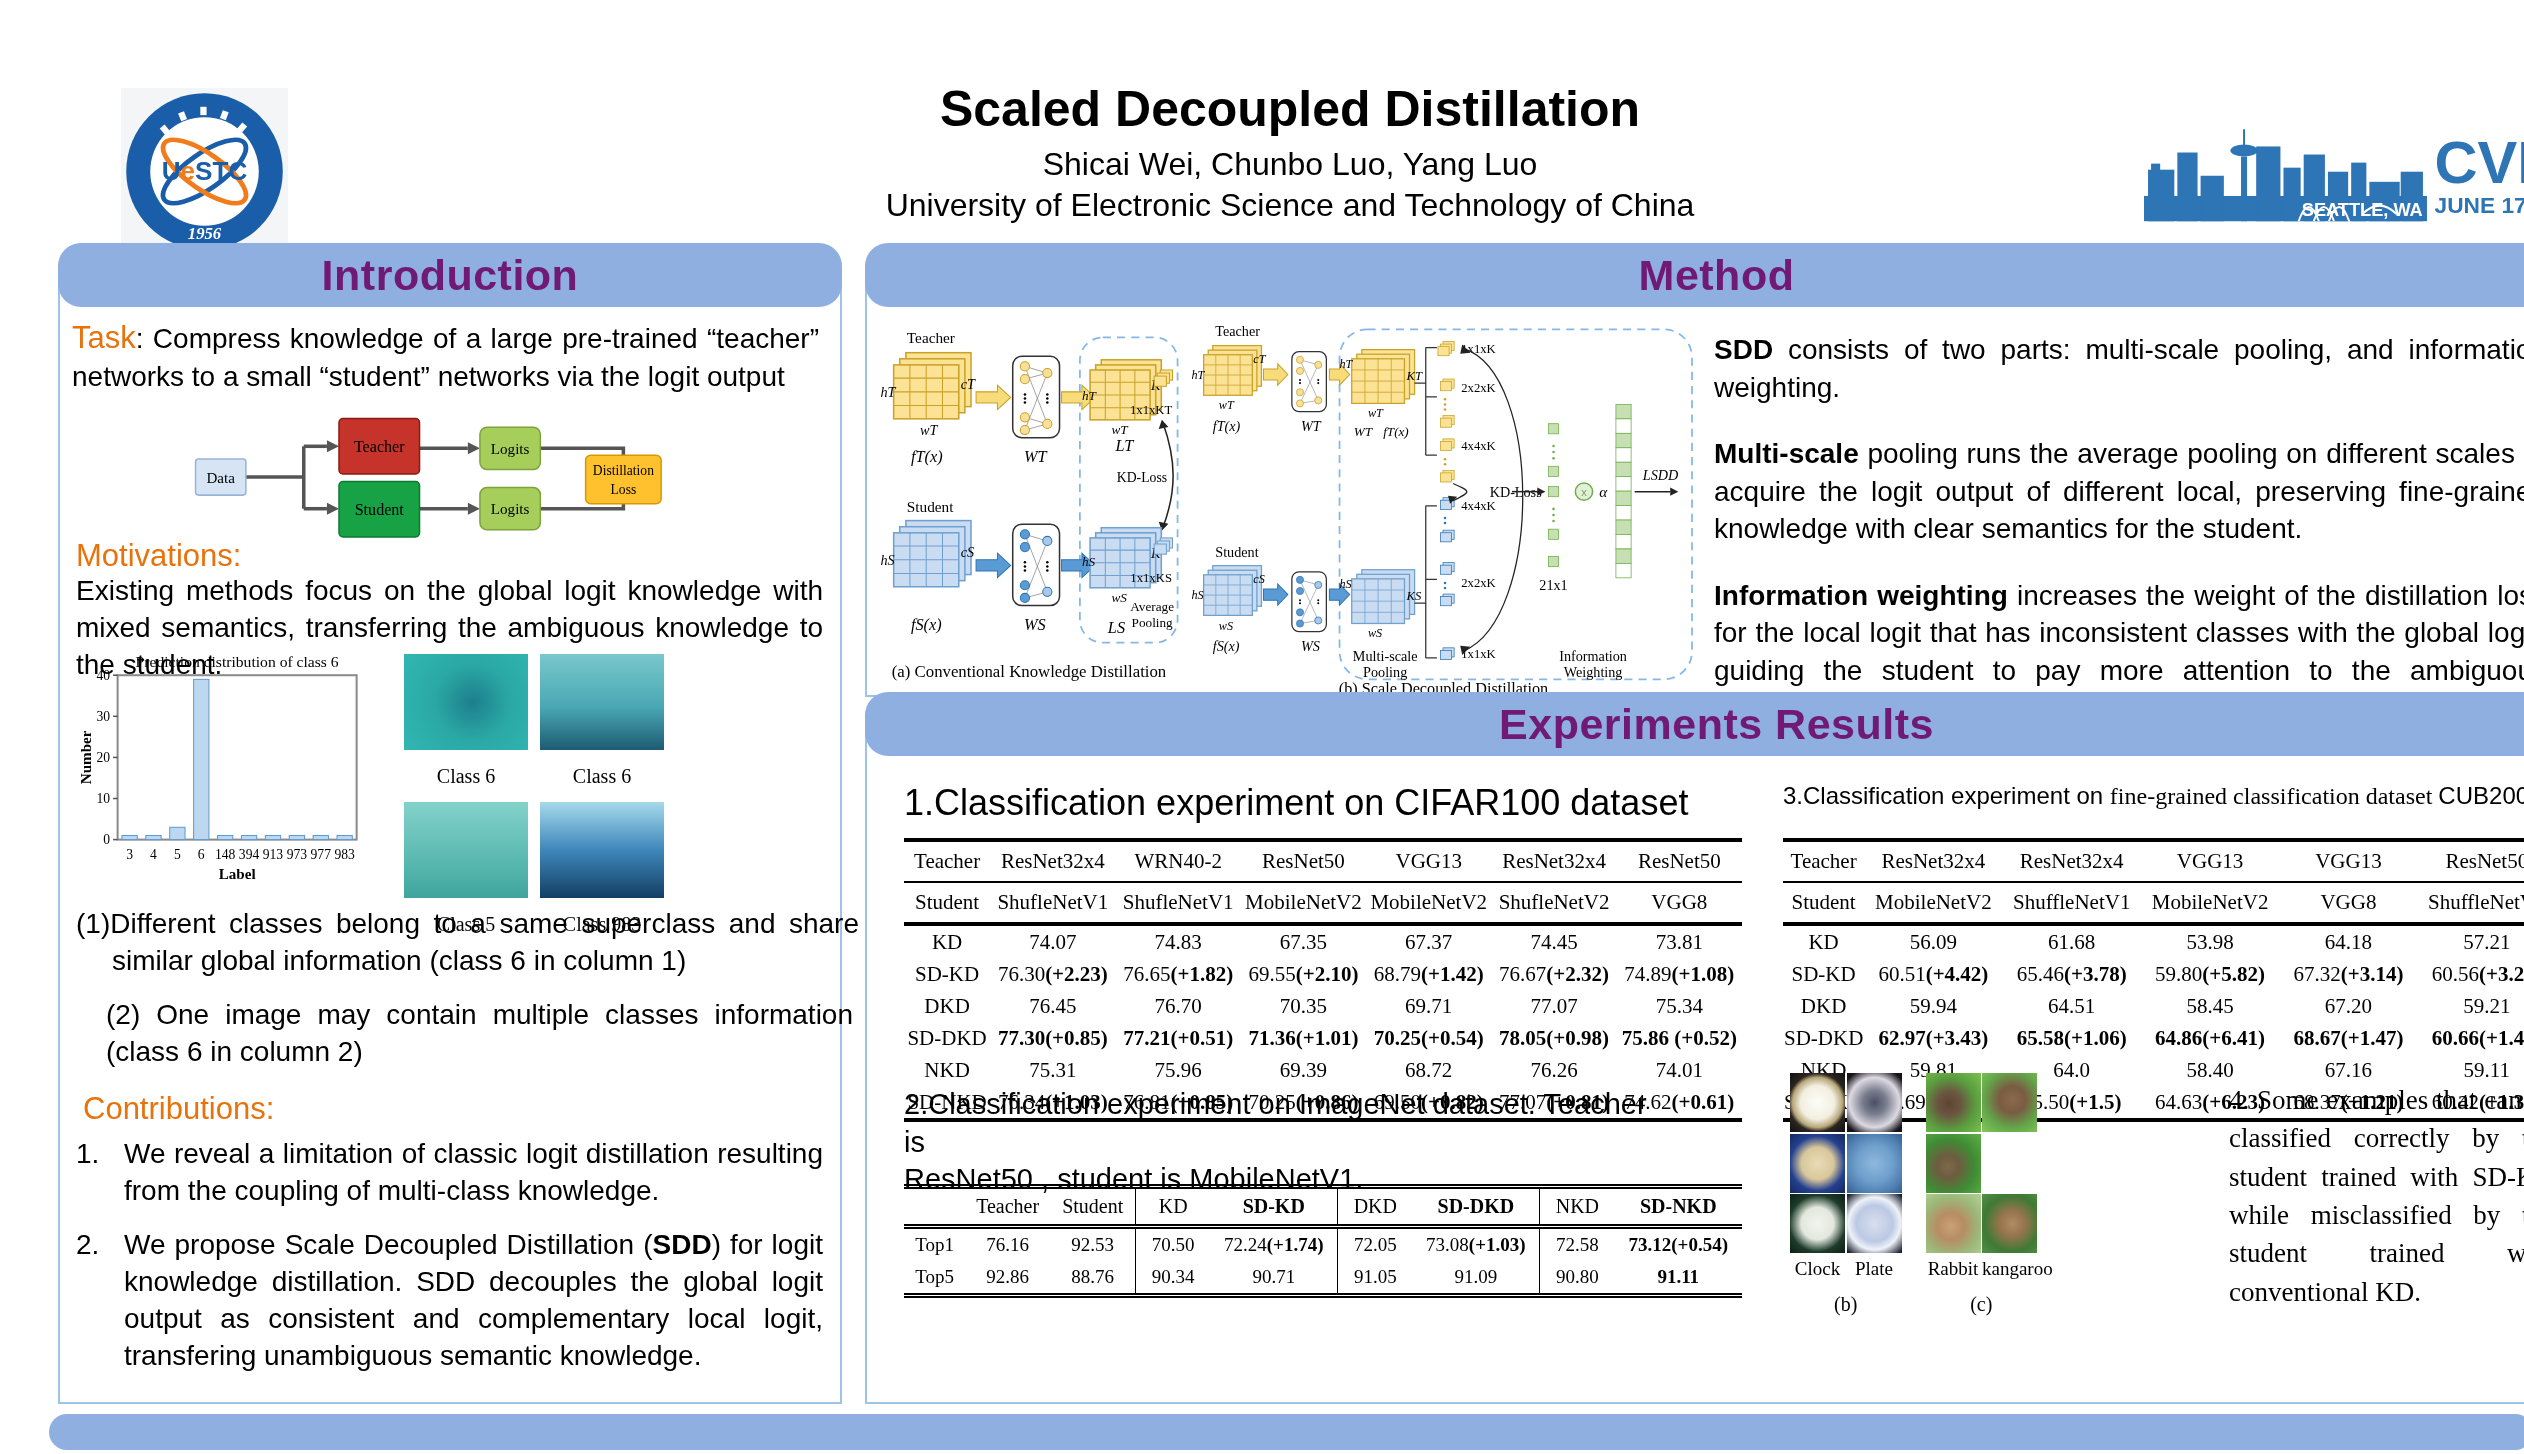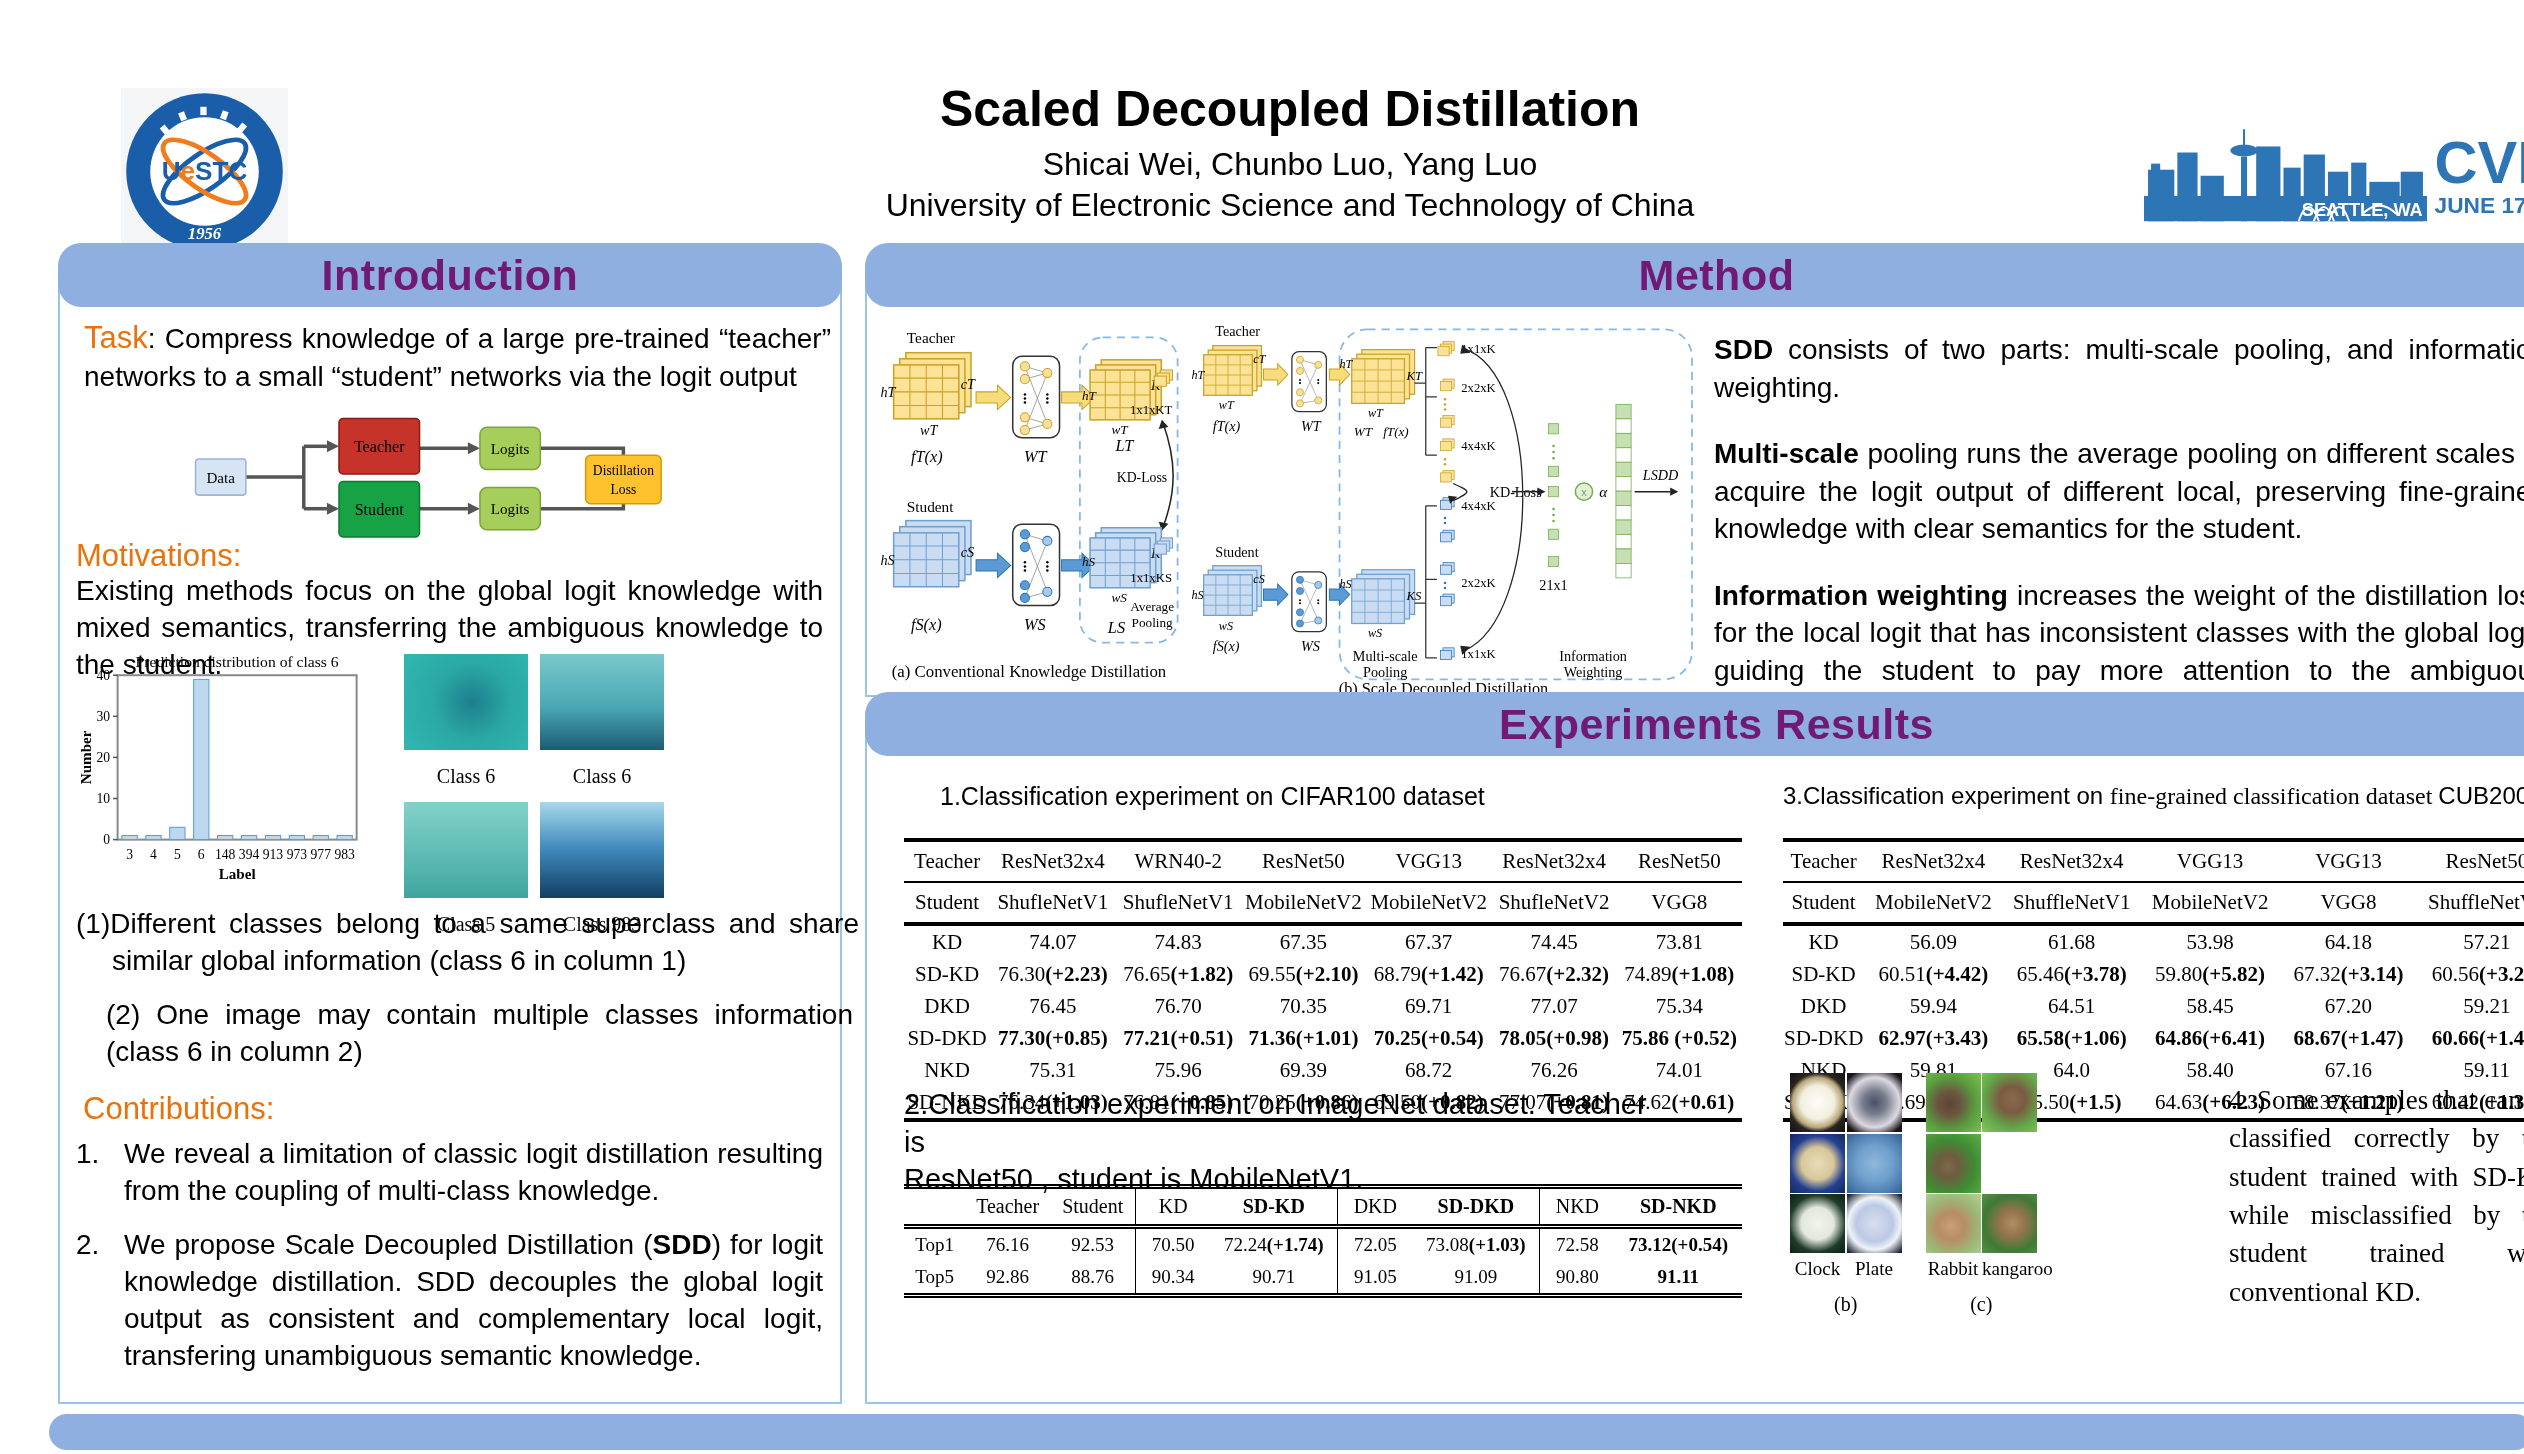--- a/index.html
+++ b/index.html
@@ -157,21 +157,21 @@
     <span>Method</span>
   </div>
   <div class="bar" id="bar-exp" style="left:865px;top:692px;width:1703px;">
     <span>Experiments Results</span>
   </div>
 
   <div class="panel" style="left:58px;top:275px;width:780px;height:1125px;"></div>
   <div class="panel" style="left:865px;top:275px;width:1699px;height:418px;"></div>
   <div class="panel" style="left:865px;top:722px;width:1699px;height:678px;"></div>
 
-  <div class="abs body-text" style="left:84px;top:318px;width:747px;z-index:2;">
+  <div class="abs body-text" style="left:72px;top:318px;width:747px;z-index:2;">
     <span class="olabel">Task</span><span>:  Compress knowledge of a large pre-trained “teacher” networks  to a small “student” networks via the logit output</span>
   </div>
 
   <div class="abs" style="left:167px;top:401px;width:495px;height:151px;z-index:2;">
     <svg viewBox="0 0 980 300" width="495" height="151">
       <g stroke="#555" stroke-width="7" fill="none">
         <path d="M155 151 H270"></path>
         <path d="M270 90 V214"></path>
         <path d="M270 90 H316"></path>
         <path d="M270 214 H316"></path>
@@ -548,21 +548,21 @@
       <text x="505" y="772" text-anchor="middle" class="fl" font-size="32">(b) Scale Decoupled Distillation</text>
     </svg>
   </div>
 
   <div class="abs method-text" style="left:1714px;top:331px;width:833px;z-index:2;">
     <p><b>SDD</b><span> consists of two parts: multi-scale pooling, and information weighting.</span></p>
     <p><b>Multi-scale</b><span> pooling runs the average pooling on different scales to acquire the logit output of different local, preserving fine-grained knowledge with clear semantics for the student.</span></p>
     <p><b>Information weighting</b><span> increases the weight of the distillation loss for the local logit that has inconsistent classes with the global logit, guiding the student to pay more attention to the ambiguous samples.</span></p>
   </div>
 
-  <div class="abs tcap" style="left:940px;top:780px;z-index:2;font-size:25px;">1.Classification experiment on CIFAR100 dataset</div>
+  <div class="abs tcap" style="left:904px;top:780px;z-index:2;font-size:36px;">1.Classification experiment on CIFAR100 dataset</div>
   <table class="sci abs" id="table1" style="left:904px;top:838px;width:838px;z-index:2;">
       <colgroup>
         <col style="width: 86px;">
         <col style="width: 125px;">
         <col style="width: 125px;">
         <col style="width: 125px;">
         <col style="width: 125px;">
         <col style="width: 125px;">
         <col style="width: 125px;">
       </colgroup>

